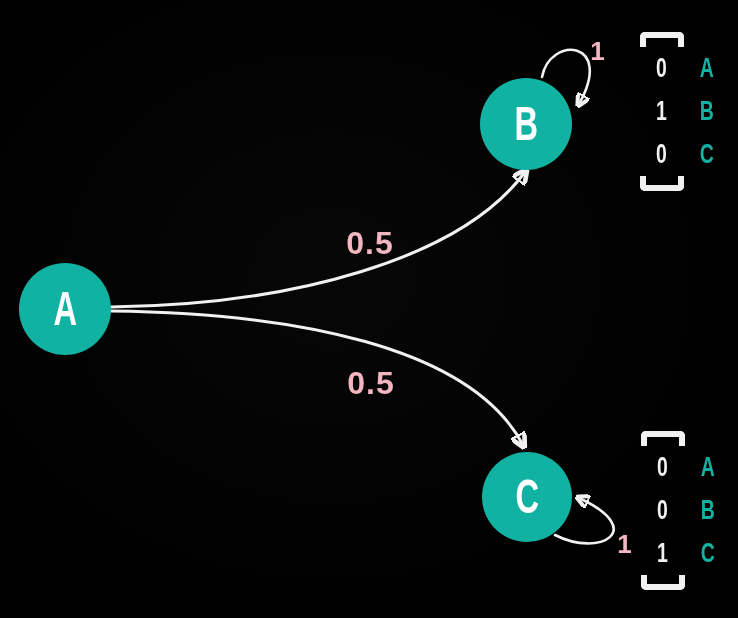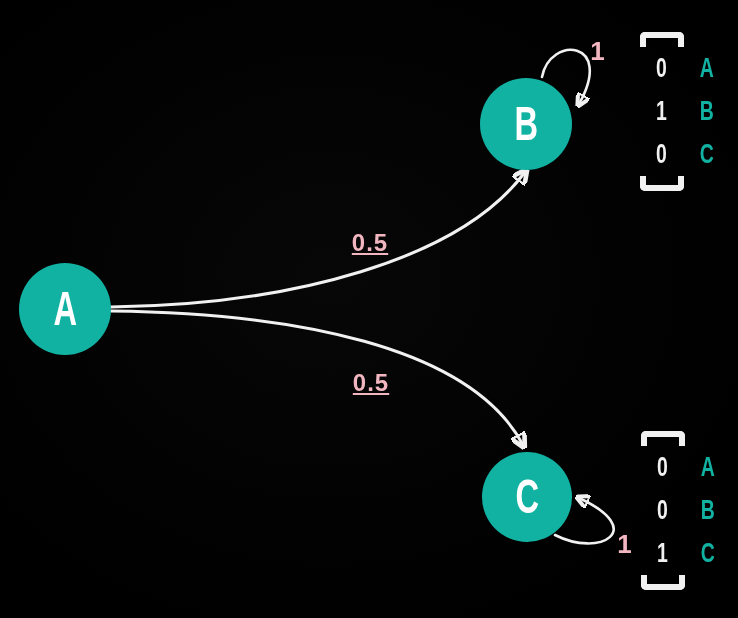--- a/index.html
+++ b/index.html
@@ -22,21 +22,21 @@
     color:#fff;
   }
   .node .glyph{display:inline-block;transform:scaleX(0.68);font-size:48px;line-height:1;}
 
   .prob{
     position:absolute;color:#f2b6c0;
     transform:translate(-50%,-50%);
     line-height:1;white-space:nowrap;
     letter-spacing:1px;
   }
-  .prob.big{font-size:24px;text-decoration:underline;}
+  .prob.big{font-size:32px;}
   .prob.small{font-size:26px;}
 
   .vec{position:absolute;}
   .vcol{width:44px;box-sizing:border-box;}
   .bk{
     box-sizing:border-box;width:44px;height:15px;
     border:6px solid #f1f1f1;border-radius:5px;
   }
   .bk.top{border-bottom:none;border-radius:5px 5px 0 0;}
   .bk.bot{border-top:none;border-radius:0 0 5px 5px;}

